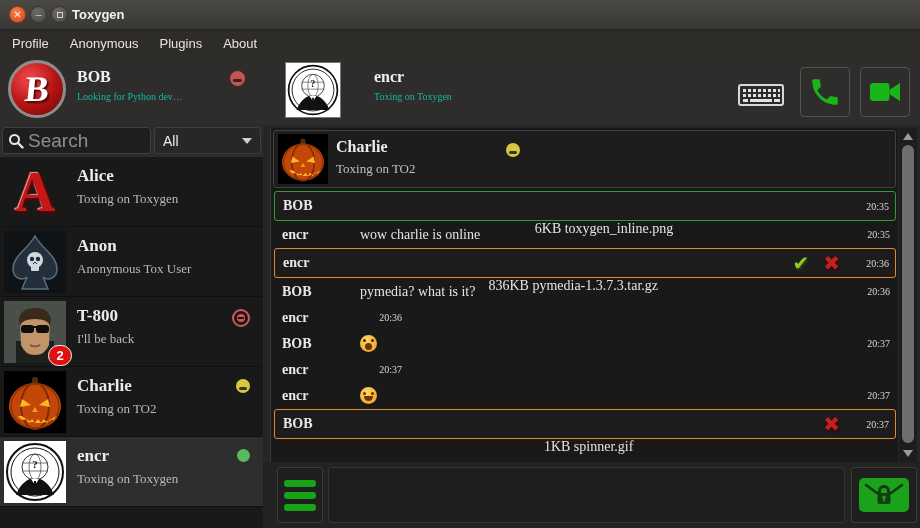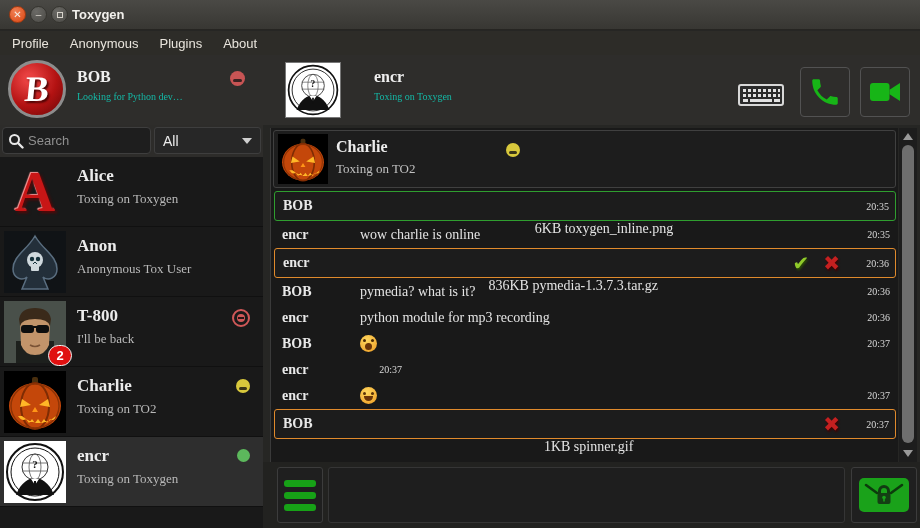--- a/index.html
+++ b/index.html
@@ -49,21 +49,21 @@
   .icon-btn { position:absolute; width:50px; height:50px; top:12px; border:1px solid #525252; border-radius:4px;
     background:#2e2d2b; display:flex; align-items:center; justify-content:center; cursor:pointer; }
   .kbd-wrap { position:absolute; left:735px; top:25px; width:52px; height:30px; display:flex; align-items:center; justify-content:center; cursor:pointer; }
 
   
   .sidebar { position:absolute; left:0; top:125px; width:263px; height:403px; background:#191919; }
   .searchrow { position:absolute; left:0; top:0; width:263px; height:32px; background:#2d2c2a; }
   .search-box { position:absolute; left:2px; top:2px; width:149px; height:27px; background:#1e1e1e;
     border:1px solid #3e3e3e; border-radius:4px; display:flex; align-items:center; }
   .search-box svg { margin:0 4px 0 5px; flex:none; }
-  .search-box input { background:transparent; border:none; outline:none; color:#dcdcdc; font-size:13px; width:110px;
+  .search-box input { background:transparent; border:none; outline:none; color:#dcdcdc; font-size:19px; width:110px;
     font-family:"Liberation Sans", sans-serif; }
   .search-box input::placeholder { color:#8f8f8f; }
   .filter { position:absolute; left:154px; top:2px; width:107px; height:27px; background:#272727;
     border:1px solid #3e3e3e; border-radius:3px; display:flex; align-items:center; padding:0 8px; cursor:pointer; }
   .filter .val { color:#ececec; font-size:14px; flex:1; }
   .caret { width:0; height:0; border-left:5px solid transparent; border-right:5px solid transparent; border-top:6px solid #cfcfcf; }
   .contacts { position:absolute; left:0; top:32px; width:263px; height:371px; }
   .c-row { position:relative; width:263px; height:70px; border-bottom:1px solid #101010; cursor:pointer; }
   .c-row.sel { background:#2e2e2e; }
   .c-av { position:absolute; left:4px; top:4px; width:62px; height:62px; }
@@ -343,21 +343,20 @@
           <span class="act decline">✖</span>
           <span class="m-time">20:36</span>
         </div>
         <div class="m-row">
           <span class="m-sender">BOB</span>
           <span class="m-body">pymedia? what is it?</span>
           <span class="m-time">20:36</span>
         </div>
         <div class="m-row">
           <span class="m-sender">encr</span>
-          <span class="m-body">python module for mp3 recording</span>
           <span class="m-time">20:36</span>
         </div>
         <div class="m-row">
           <span class="m-sender">BOB</span>
           <span class="m-body">
             <span class="smiley shocked">
               <i class="eyes"></i>
               <i class="mouth"></i>
             </span>
           </span>

